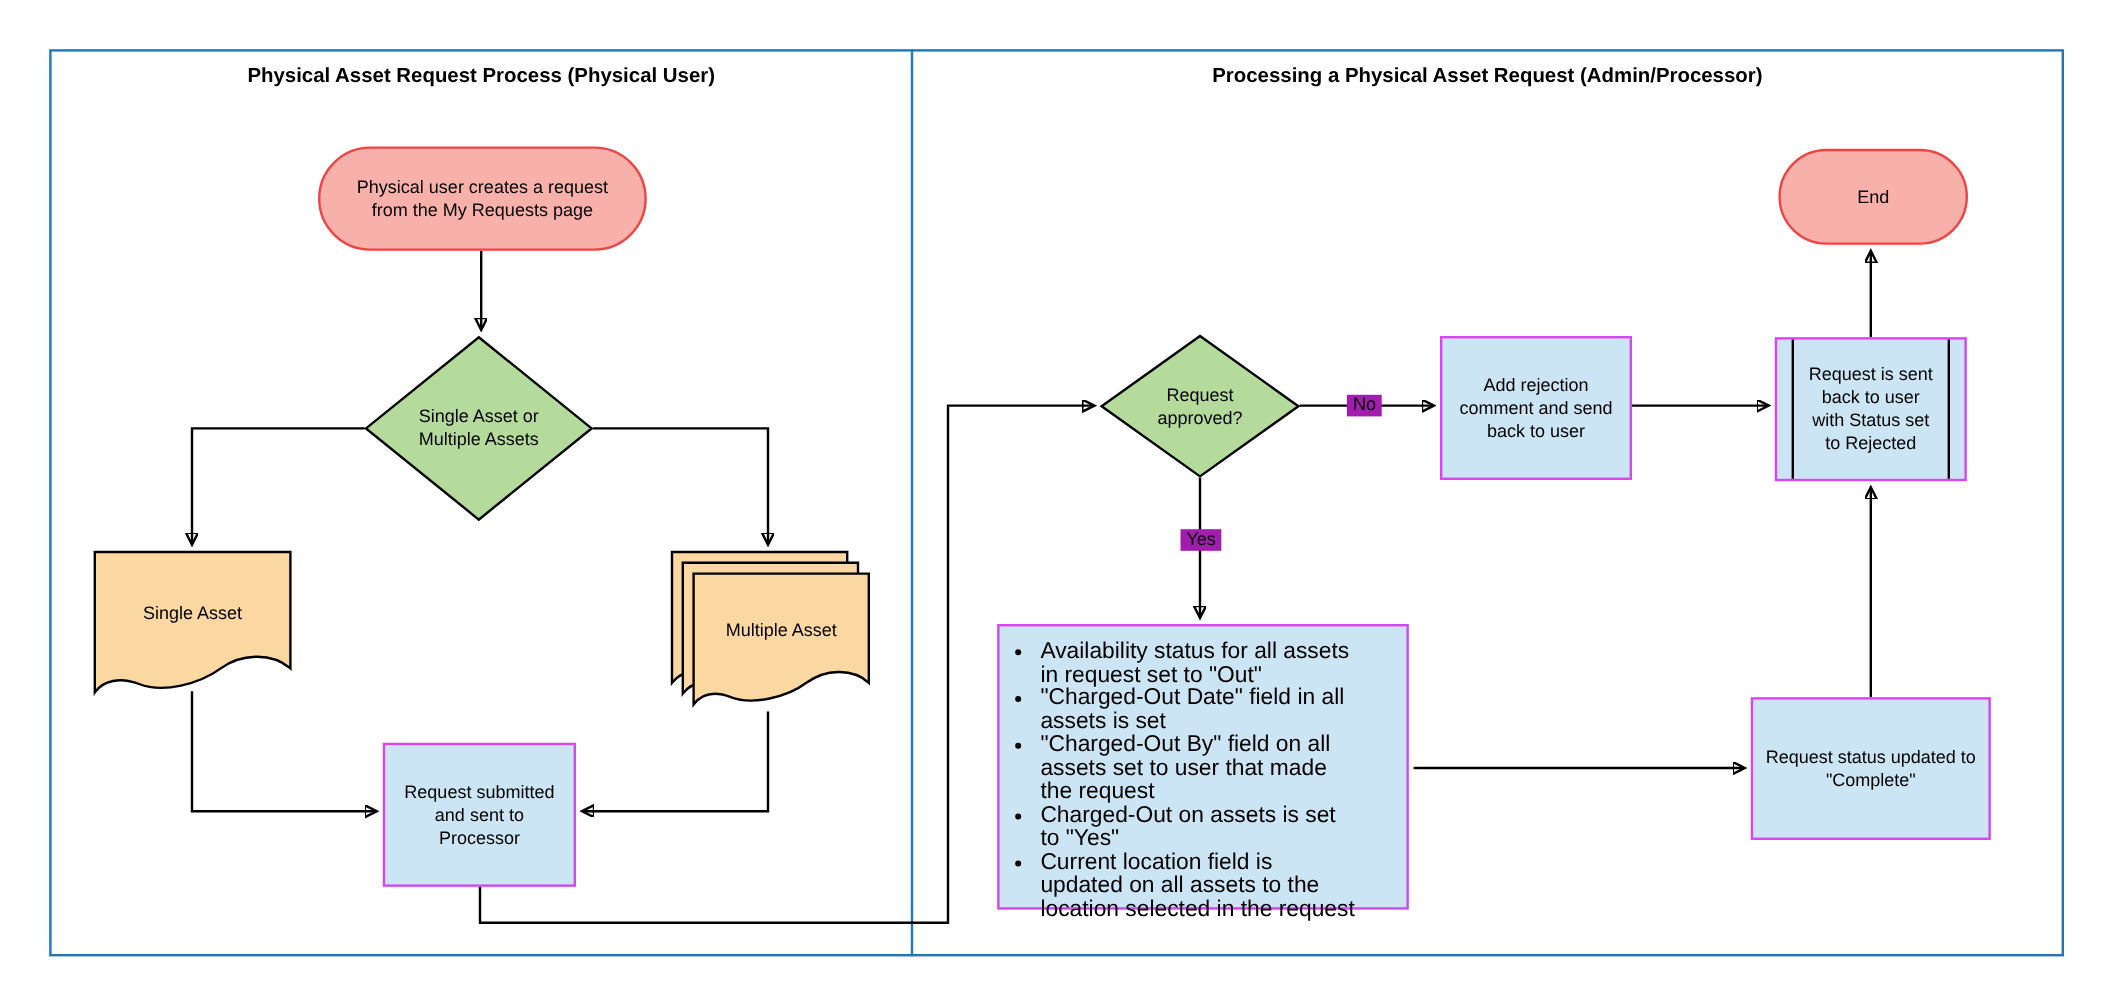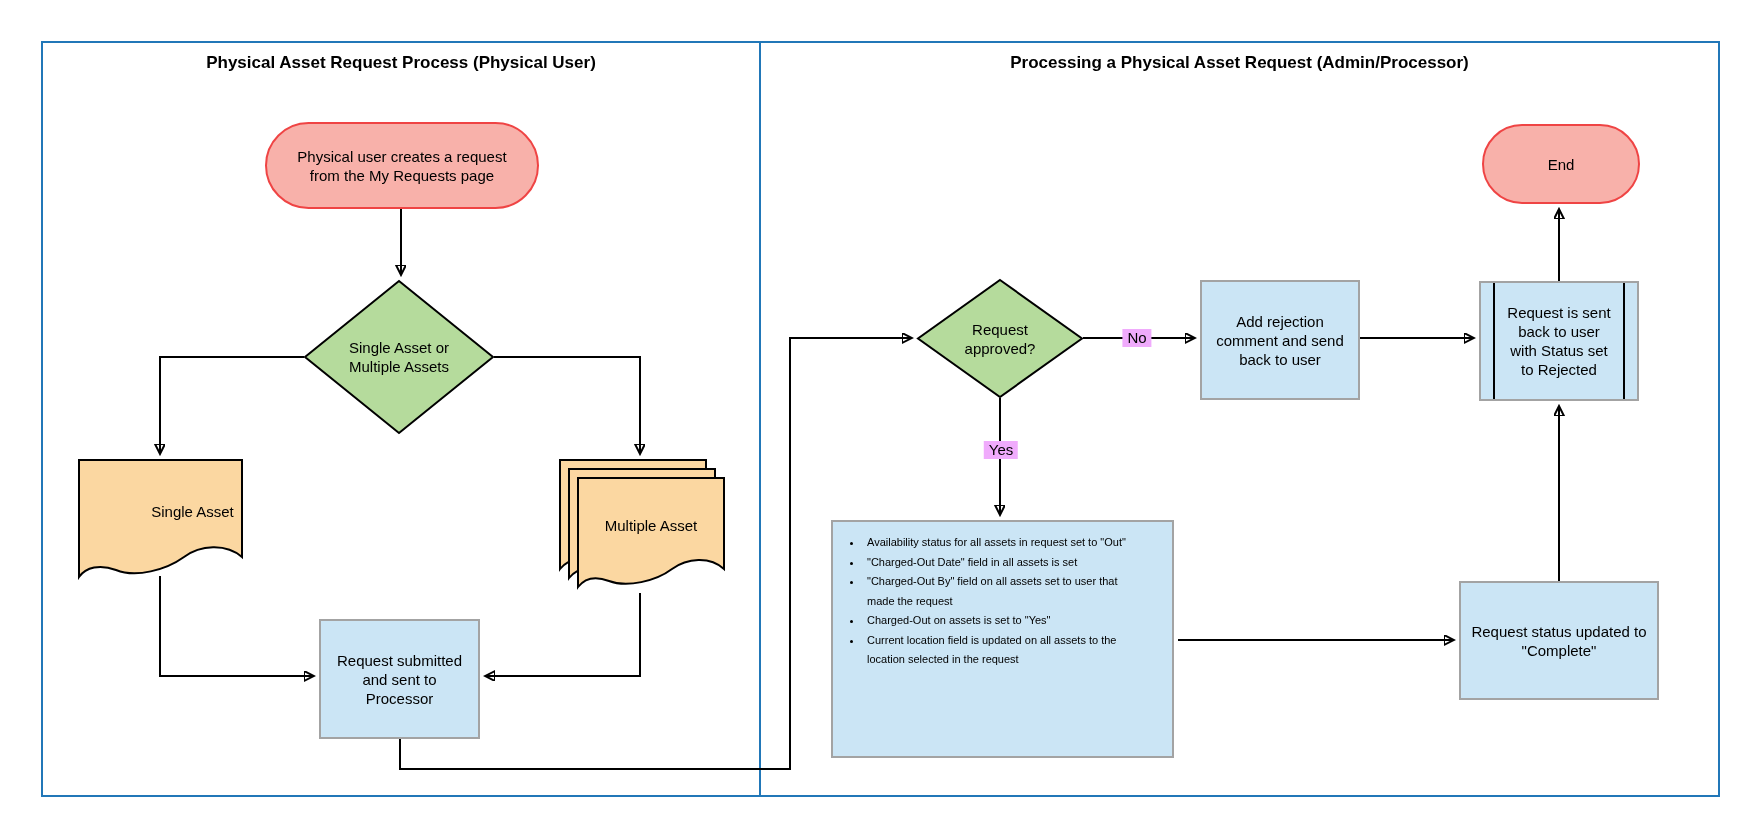--- a/index.html
+++ b/index.html
@@ -15,36 +15,36 @@
   .panel-title.right{left:761px;width:957px;}
 
   .edges{position:absolute;left:0;top:0;width:1760px;height:840px;}
   .edges path{stroke:#000;stroke-width:2;fill:none;}
 
   .node{position:absolute;box-sizing:border-box;display:flex;align-items:center;justify-content:center;
     text-align:center;font-size:15px;line-height:19px;}
   .node .txt{pointer-events:none;}
 
   .terminator{background:#f8b1aa;border:2px solid #ef4444;border-radius:44px;}
-  .process{background:#cbe5f5;border:2px solid #a3a3a3;}
+  .process{background:#cbe5f5;border:2px solid #d946ef;}
 
   .shapebox{position:absolute;}
   .shapebox svg{position:absolute;left:0;top:0;overflow:visible;}
   .shape-label{position:absolute;display:flex;align-items:center;justify-content:center;
     text-align:center;font-size:15px;line-height:19px;}
 
   #start{left:265px;top:122px;width:274px;height:87px;}
   #start .txt{width:240px;}
 
   #decision1{left:304px;top:280px;width:190px;height:154px;}
   #decision1 .shape-label{left:0;top:0;width:190px;height:154px;}
   #decision1 .txt{width:130px;}
 
   #doc-single{left:78px;top:459px;width:165px;height:126px;}
-  #doc-single .shape-label{left:0;top:0;width:165px;height:104px;margin-left:32px;}
+  #doc-single .shape-label{left:0;top:0;width:165px;height:104px;}
 
   #doc-multi{left:559px;top:459px;width:166px;height:136px;}
   #doc-multi .shape-label{left:18px;top:18px;width:148px;height:96px;}
 
   #box-submitted{left:319px;top:619px;width:161px;height:120px;}
   #box-submitted .txt{width:140px;text-align:center;}
 
   #decision2{left:917px;top:279px;width:166px;height:119px;}
   #decision2 .shape-label{left:0;top:0;width:166px;height:119px;text-align:center;}
   #decision2 .txt{width:90px;}
@@ -54,26 +54,26 @@
 
   #box-sentback{left:1479px;top:281px;width:160px;height:120px;position:absolute;}
   #box-sentback .txt{width:108px;}
   .pre-bar{position:absolute;top:0;bottom:0;width:2px;background:#000;}
   .pre-bar.l{left:12px;} .pre-bar.r{right:12px;}
 
   #end{left:1482px;top:124px;width:158px;height:80px;border-radius:40px;text-align:right;}
 
   #box-actions{left:831px;top:520px;width:343px;height:238px;display:block;text-align:left;}
   #box-actions ul{margin:0;padding:11px 40px 0 30px;}
-  #box-actions li{font-size:11px;line-height:19.5px;padding-left:4px;}
+  #box-actions li{font-size:19px;line-height:19.5px;padding-left:4px;}
 
   #box-status{left:1459px;top:581px;width:200px;height:119px;}
   #box-status .txt{width:180px;}
 
-  .edge-label{position:absolute;background:#f0abfc;padding:0 5px;font-size:15px;line-height:18px;
+  .edge-label{position:absolute;background:#a21caf;padding:0 5px;font-size:15px;line-height:18px;
     transform:translate(-50%,-50%);}
   #label-no{left:1137px;top:338px;}
   #label-yes{left:1001px;top:450px;}
 </style>
 </head>
 <body>
 
 <div class="canvas">
 
   <div class="panel-outline"></div>

